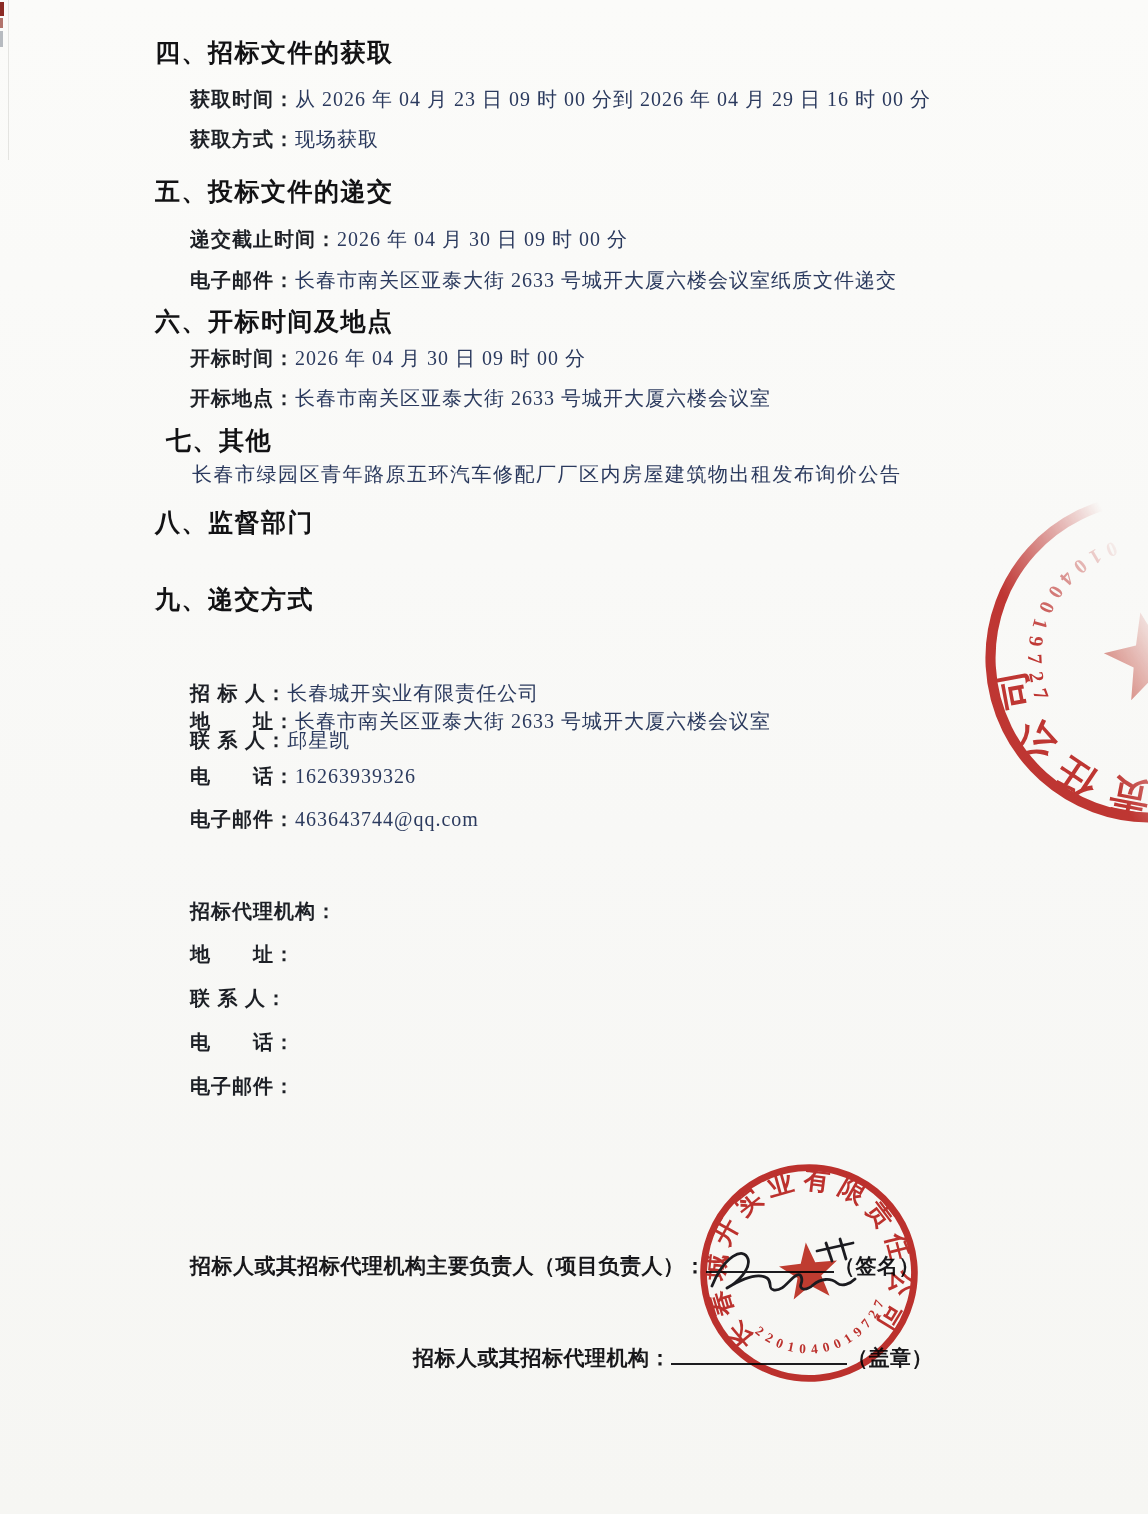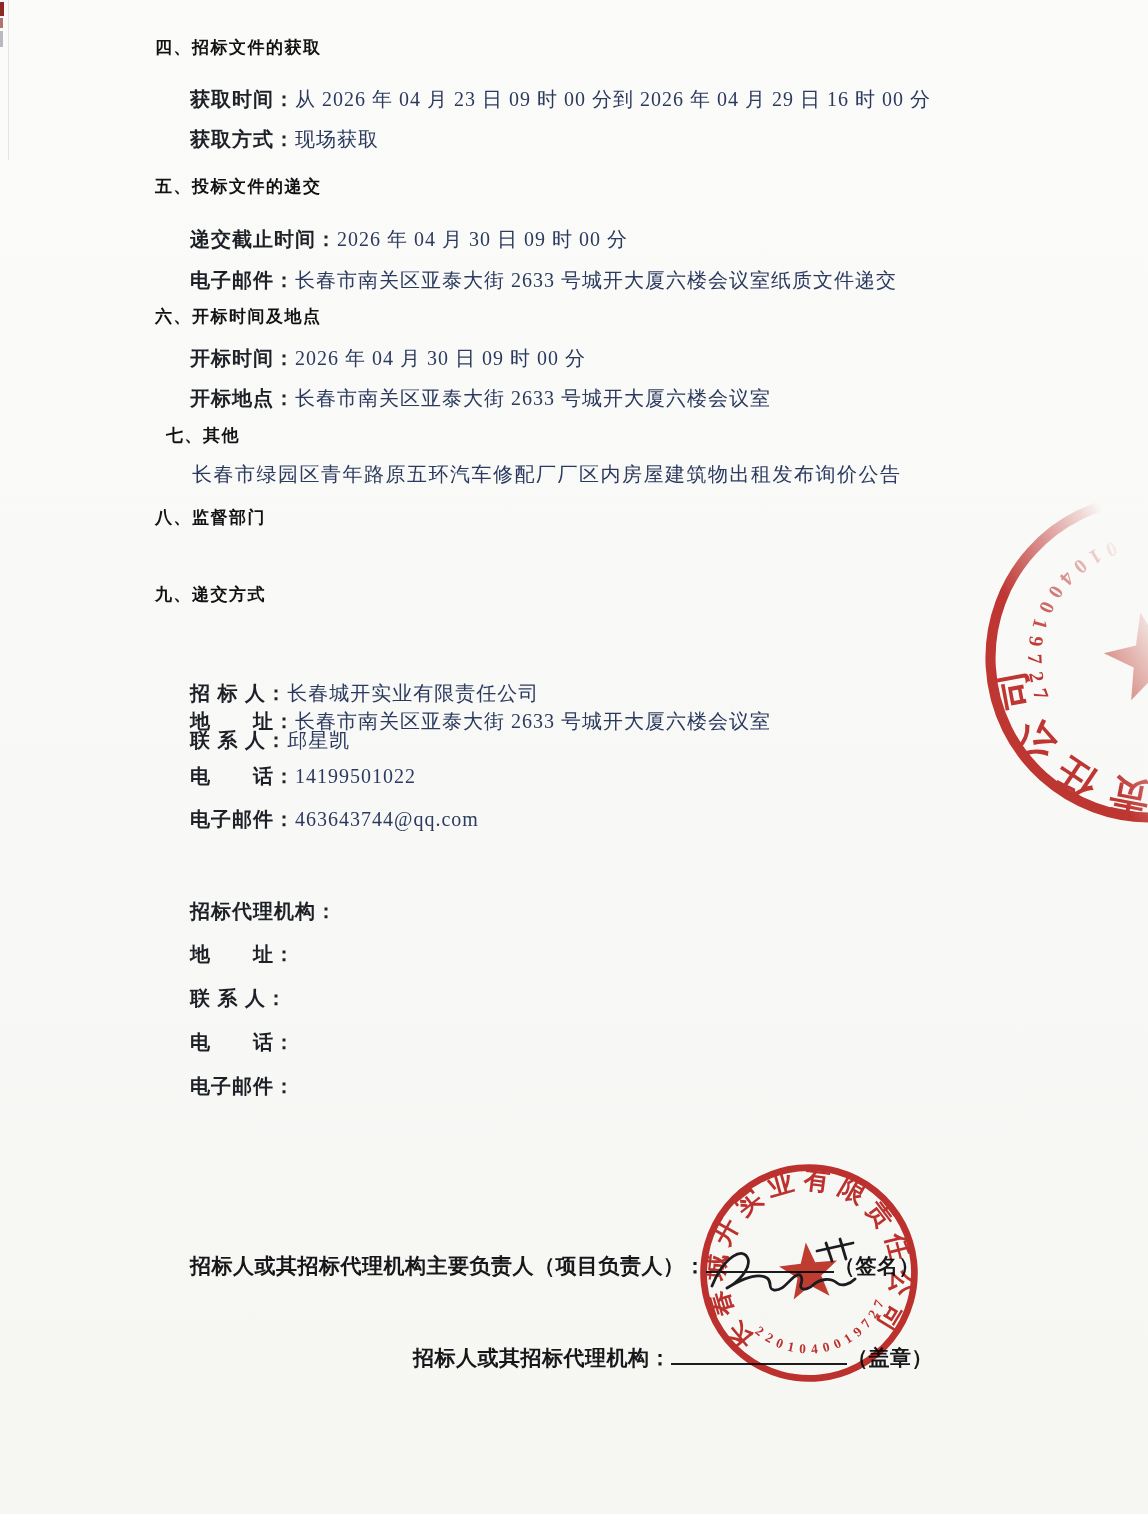--- a/index.html
+++ b/index.html
@@ -3,21 +3,21 @@
 <meta charset="utf-8">
 <style>
   html,body{margin:0;padding:0;}
   body{width:1148px;height:1514px;position:relative;background:#f7f7f5;overflow:hidden;
        font-family:"Liberation Sans",sans-serif;}
   .page{position:absolute;inset:0;background:linear-gradient(180deg,#fbfbf9 0%,#f8f8f6 55%,#f6f6f3 100%);}
   
   .edge-mark{position:absolute;left:0;}
   .edge-line{position:absolute;left:8px;top:0;width:1px;height:160px;background:#e4e4e1;}
   
-  .h{position:absolute;left:155px;font-size:17px;font-weight:700;color:#121214;letter-spacing:1.5px;white-space:nowrap;}
+  .h{position:absolute;left:155px;font-size:25px;font-weight:700;color:#121214;letter-spacing:1.5px;white-space:nowrap;}
   
   .line{position:absolute;left:190px;font-size:20px;white-space:nowrap;}
   .lbl{font-weight:700;color:#1d2026;letter-spacing:1px;}
   .val{font-family:"Liberation Serif","DejaVu Serif",serif;color:#2b3a5e;letter-spacing:1px;}
   .content{position:absolute;left:192px;font-family:"Liberation Serif","DejaVu Serif",serif;
            font-size:20px;color:#2b3a5e;letter-spacing:1.5px;white-space:nowrap;}
   
   .signoff{position:absolute;font-size:21px;font-weight:600;color:#17171a;letter-spacing:0.5px;white-space:nowrap;}
   .sigline{display:inline-block;border-bottom:2px solid #1c1c1f;height:19px;vertical-align:baseline;}
   .w128{width:128px;} .w176{width:176px;}
@@ -64,21 +64,21 @@
   <div class="h" style="top:424px;margin-left:11px;">七、其他</div>
   <div class="content" style="top:461px;">长春市绿园区青年路原五环汽车修配厂厂区内房屋建筑物出租发布询价公告</div>
 
   <div class="h" style="top:506px;">八、监督部门</div>
 
   <div class="h" style="top:583px;">九、递交方式</div>
 
   <div class="line" style="top:632px;margin-top:48px;"><span class="lbl">招 标 人：</span><span class="val">长春城开实业有限责任公司</span></div>
   <div class="line" style="top:708px;"><span class="lbl">地　　址：</span><span class="val">长春市南关区亚泰大街 2633 号城开大厦六楼会议室</span></div>
   <div class="line" style="top:719px;margin-top:8px;"><span class="lbl">联 系 人：</span><span class="val">邱星凯</span></div>
-  <div class="line" style="top:763px;"><span class="lbl">电　　话：</span><span class="val">14199501022</span></div>
+  <div class="line" style="top:763px;"><span class="lbl">电　　话：</span><span class="val">16263939326</span></div>
   <div class="line" style="top:806px;"><span class="lbl">电子邮件：</span><span class="val">463643744@qq.com</span></div>
 
   <div class="line" style="top:898px;"><span class="lbl">招标代理机构：</span><span class="val"></span></div>
   <div class="line" style="top:941px;"><span class="lbl">地　　址：</span><span class="val"></span></div>
   <div class="line" style="top:985px;"><span class="lbl">联 系 人：</span><span class="val"></span></div>
   <div class="line" style="top:1029px;"><span class="lbl">电　　话：</span><span class="val"></span></div>
   <div class="line" style="top:1073px;"><span class="lbl">电子邮件：</span><span class="val"></span></div>
 
   <div class="signoff" style="left:190px;top:1252px;"><span>招标人或其招标代理机构主要负责人（项目负责人）：</span><span class="sigline w128"></span><span>（签名）</span></div>
   <div class="signoff" style="left:413px;top:1344px;"><span>招标人或其招标代理机构：</span><span class="sigline w176"></span><span>（盖章）</span></div>

